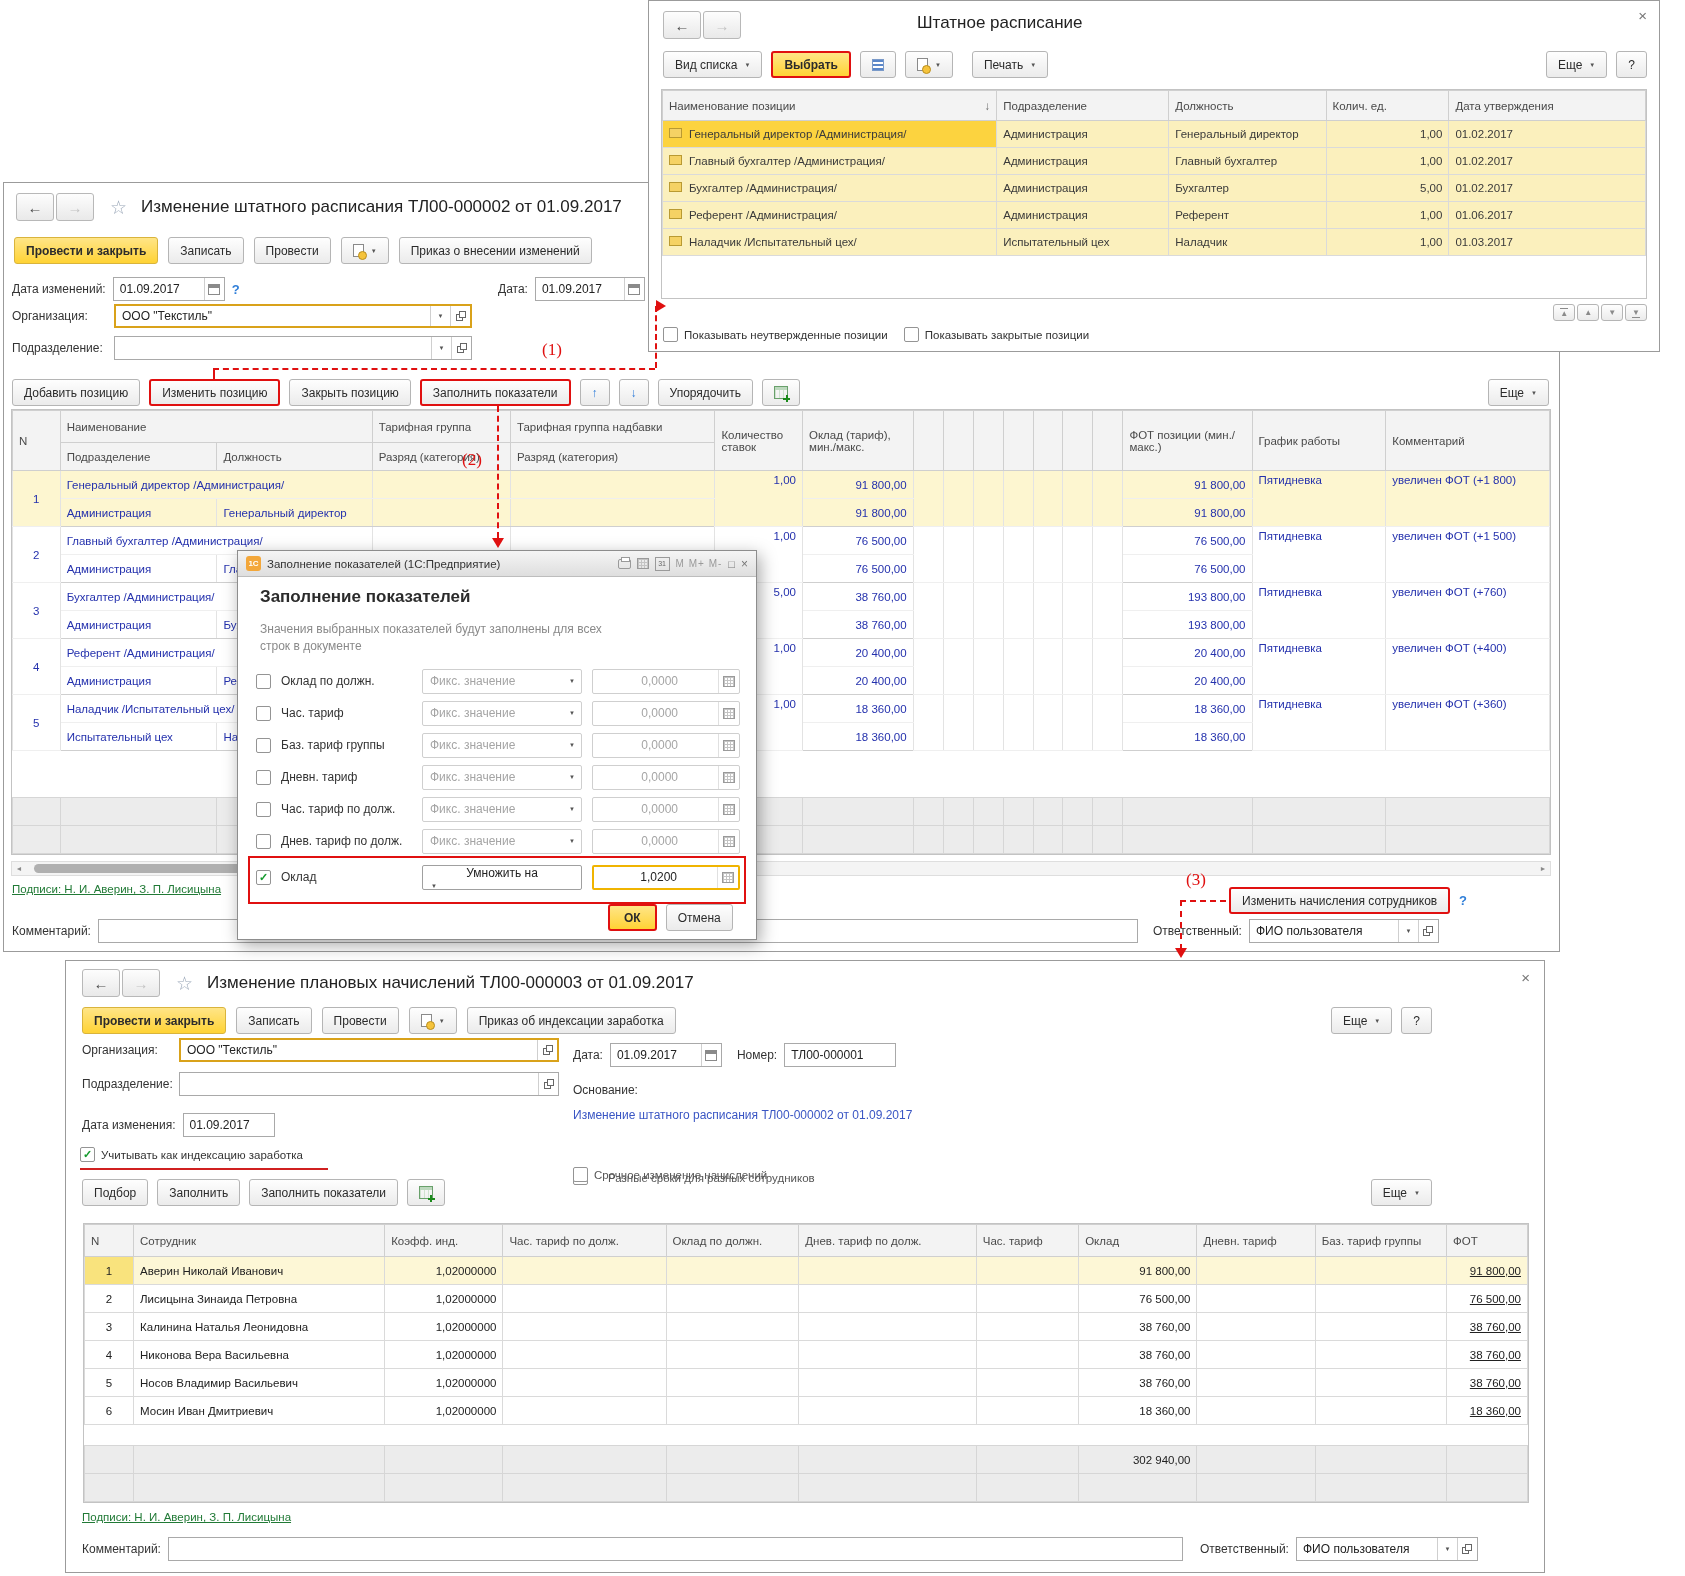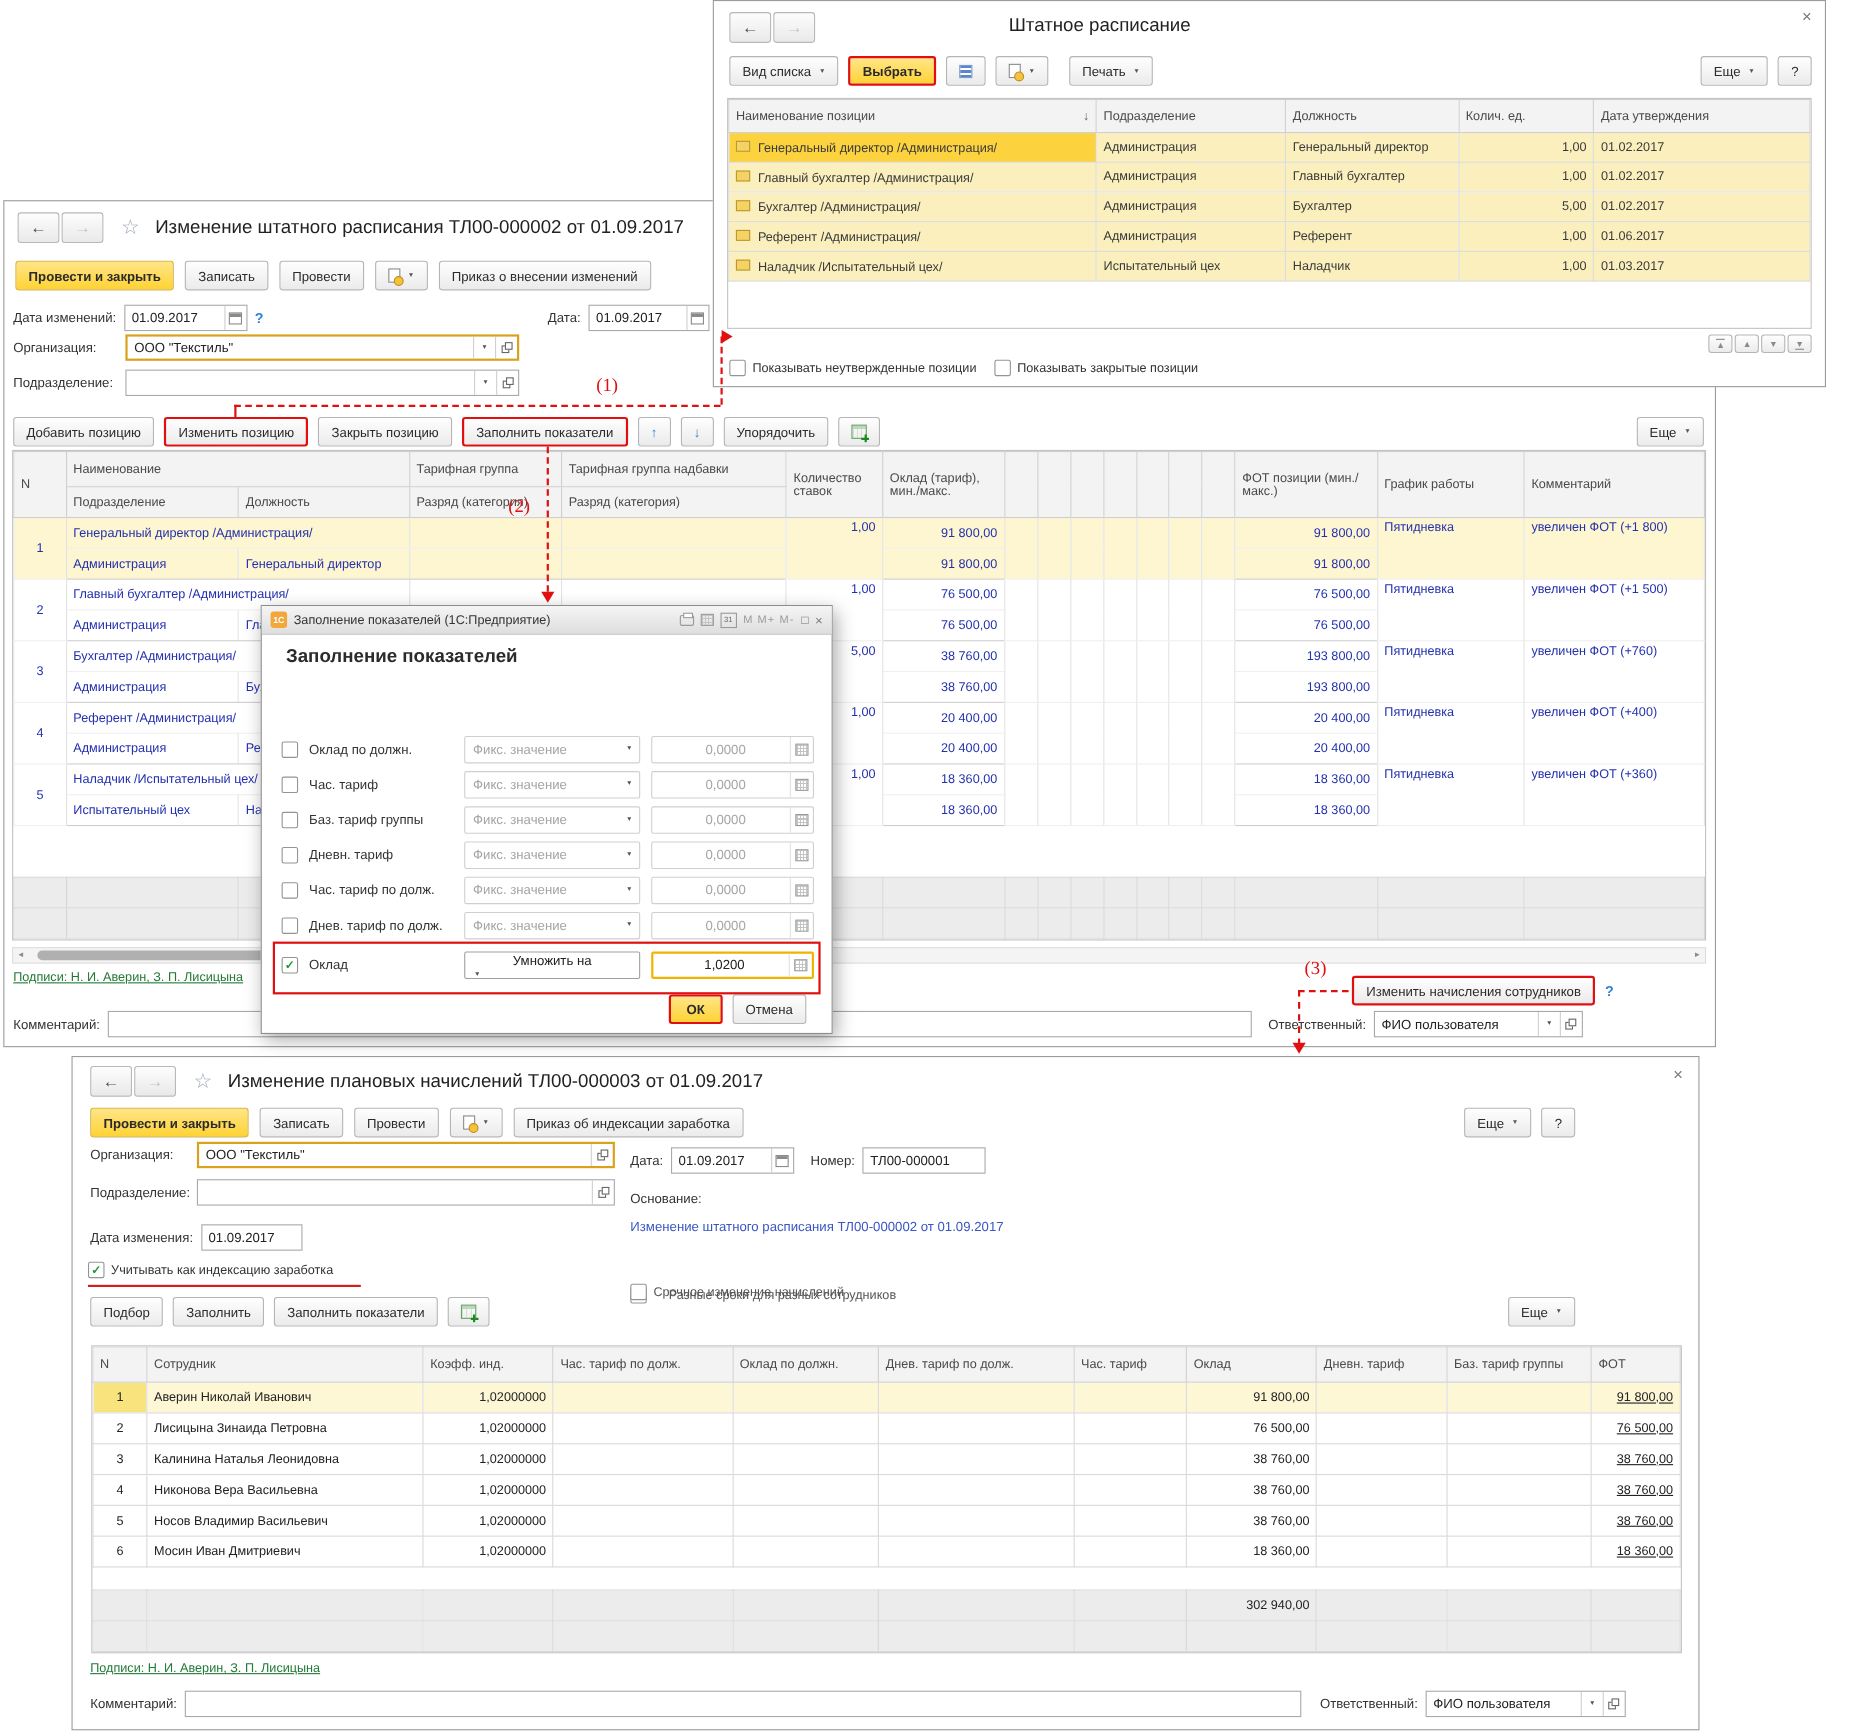--- a/index.html
+++ b/index.html
@@ -852,20 +852,21 @@
       </span>
     <span class="tbico">
         <span class="ico-calc"></span>
       </span>
     <span class="tbico" style="width:13px;height:12px;border:1px solid #9a9a9a;font-size:7px;justify-content:center;color:#666;">31</span>
     <span class="memkeys">М М+ М-</span>
     <span style="color:#777;font-size:11px;">□</span>
     <span class="xclose" style="font-size:12px;">×</span>
   </div>
   <div class="abs" style="left:22px;top:36px;font-size:17px;font-weight:bold;color:#2b2b2b;">Заполнение показателей</div>
+  <div class="abs" style="left:22px;top:70px;width:350px;font-size:12px;line-height:17px;color:#8a8a8a;">Значения выбранных показателей будут заполнены для всех строк в документе</div>
 
   <div class="dlg-row" style="left:18px;top:117px;width:484px;">
     <span class="cb"></span>
     <span class="lbl" style="flex:1;">Оклад по должн.</span>
     <span class="drop">
         <span class="val">Фикс. значение</span>
         <span class="sec">
           <span class="dd">▼</span>
         </span>
       </span>

